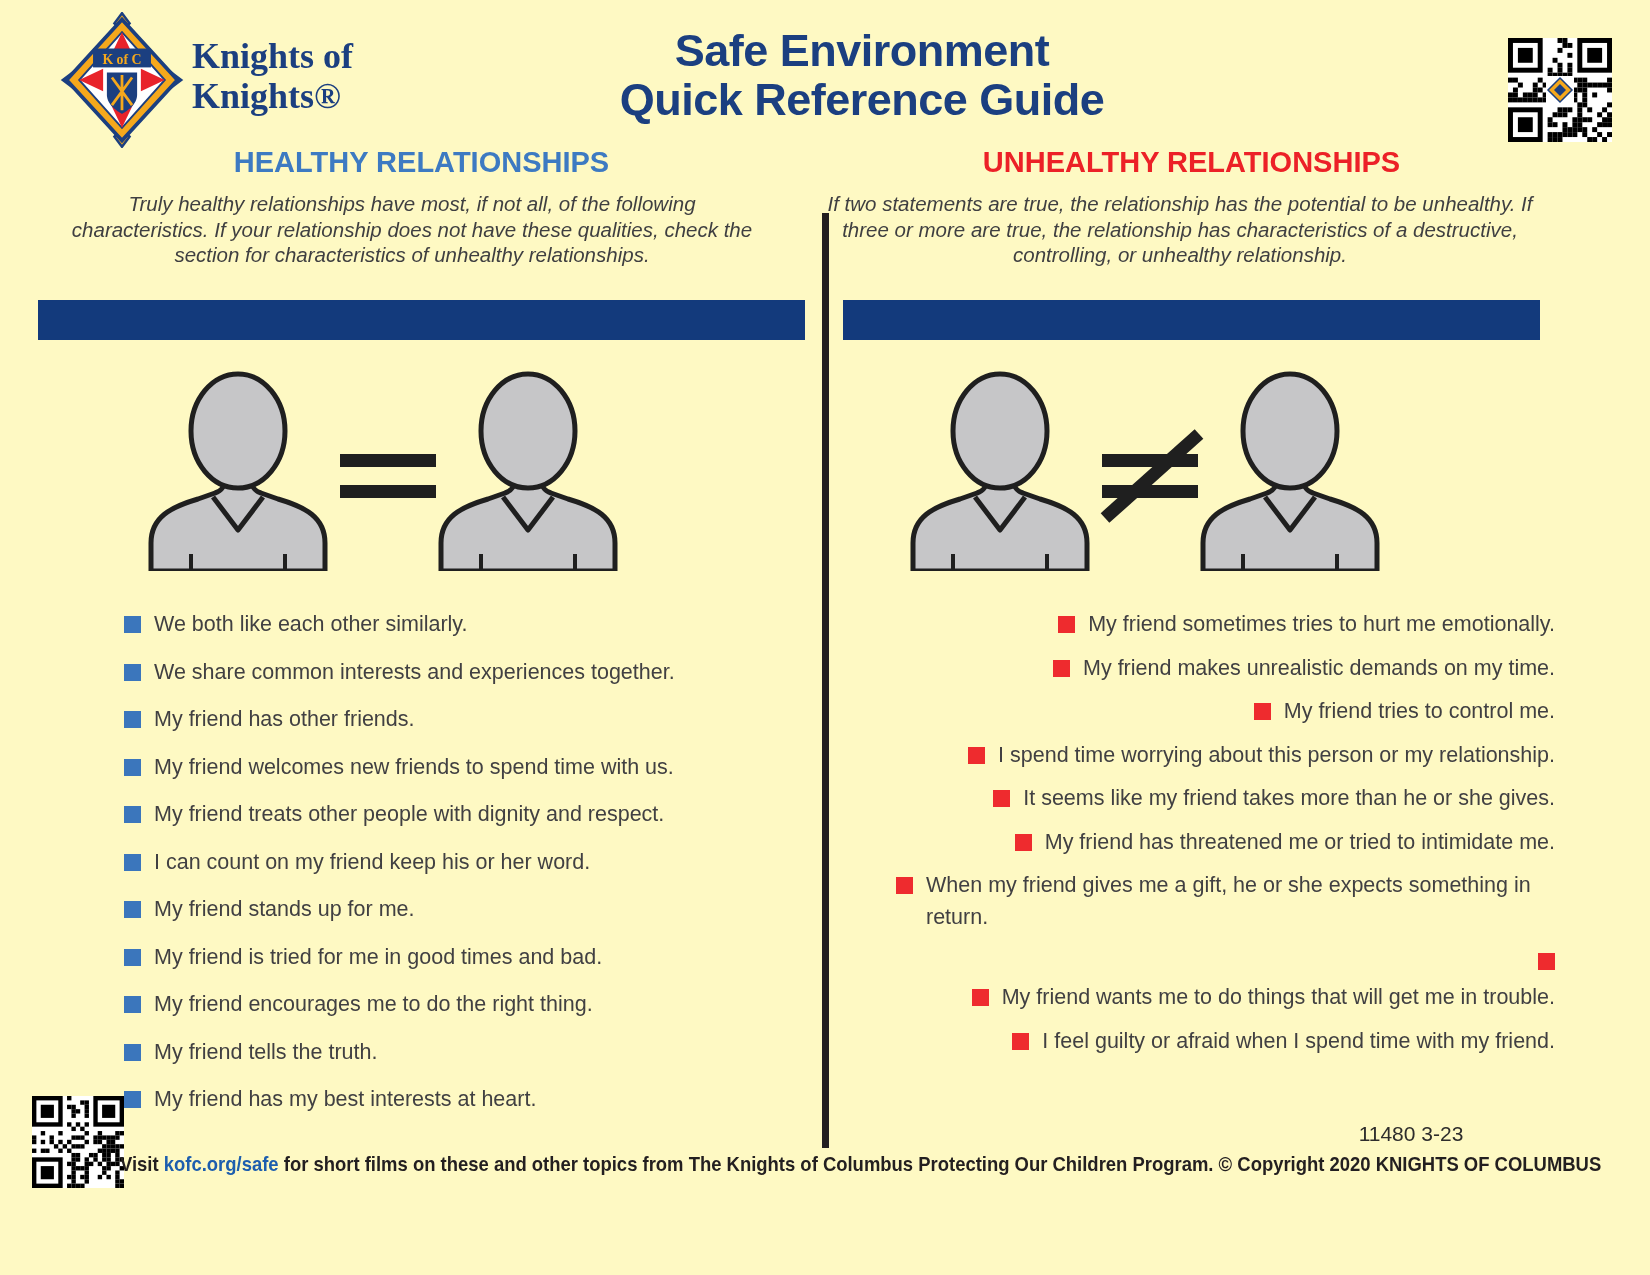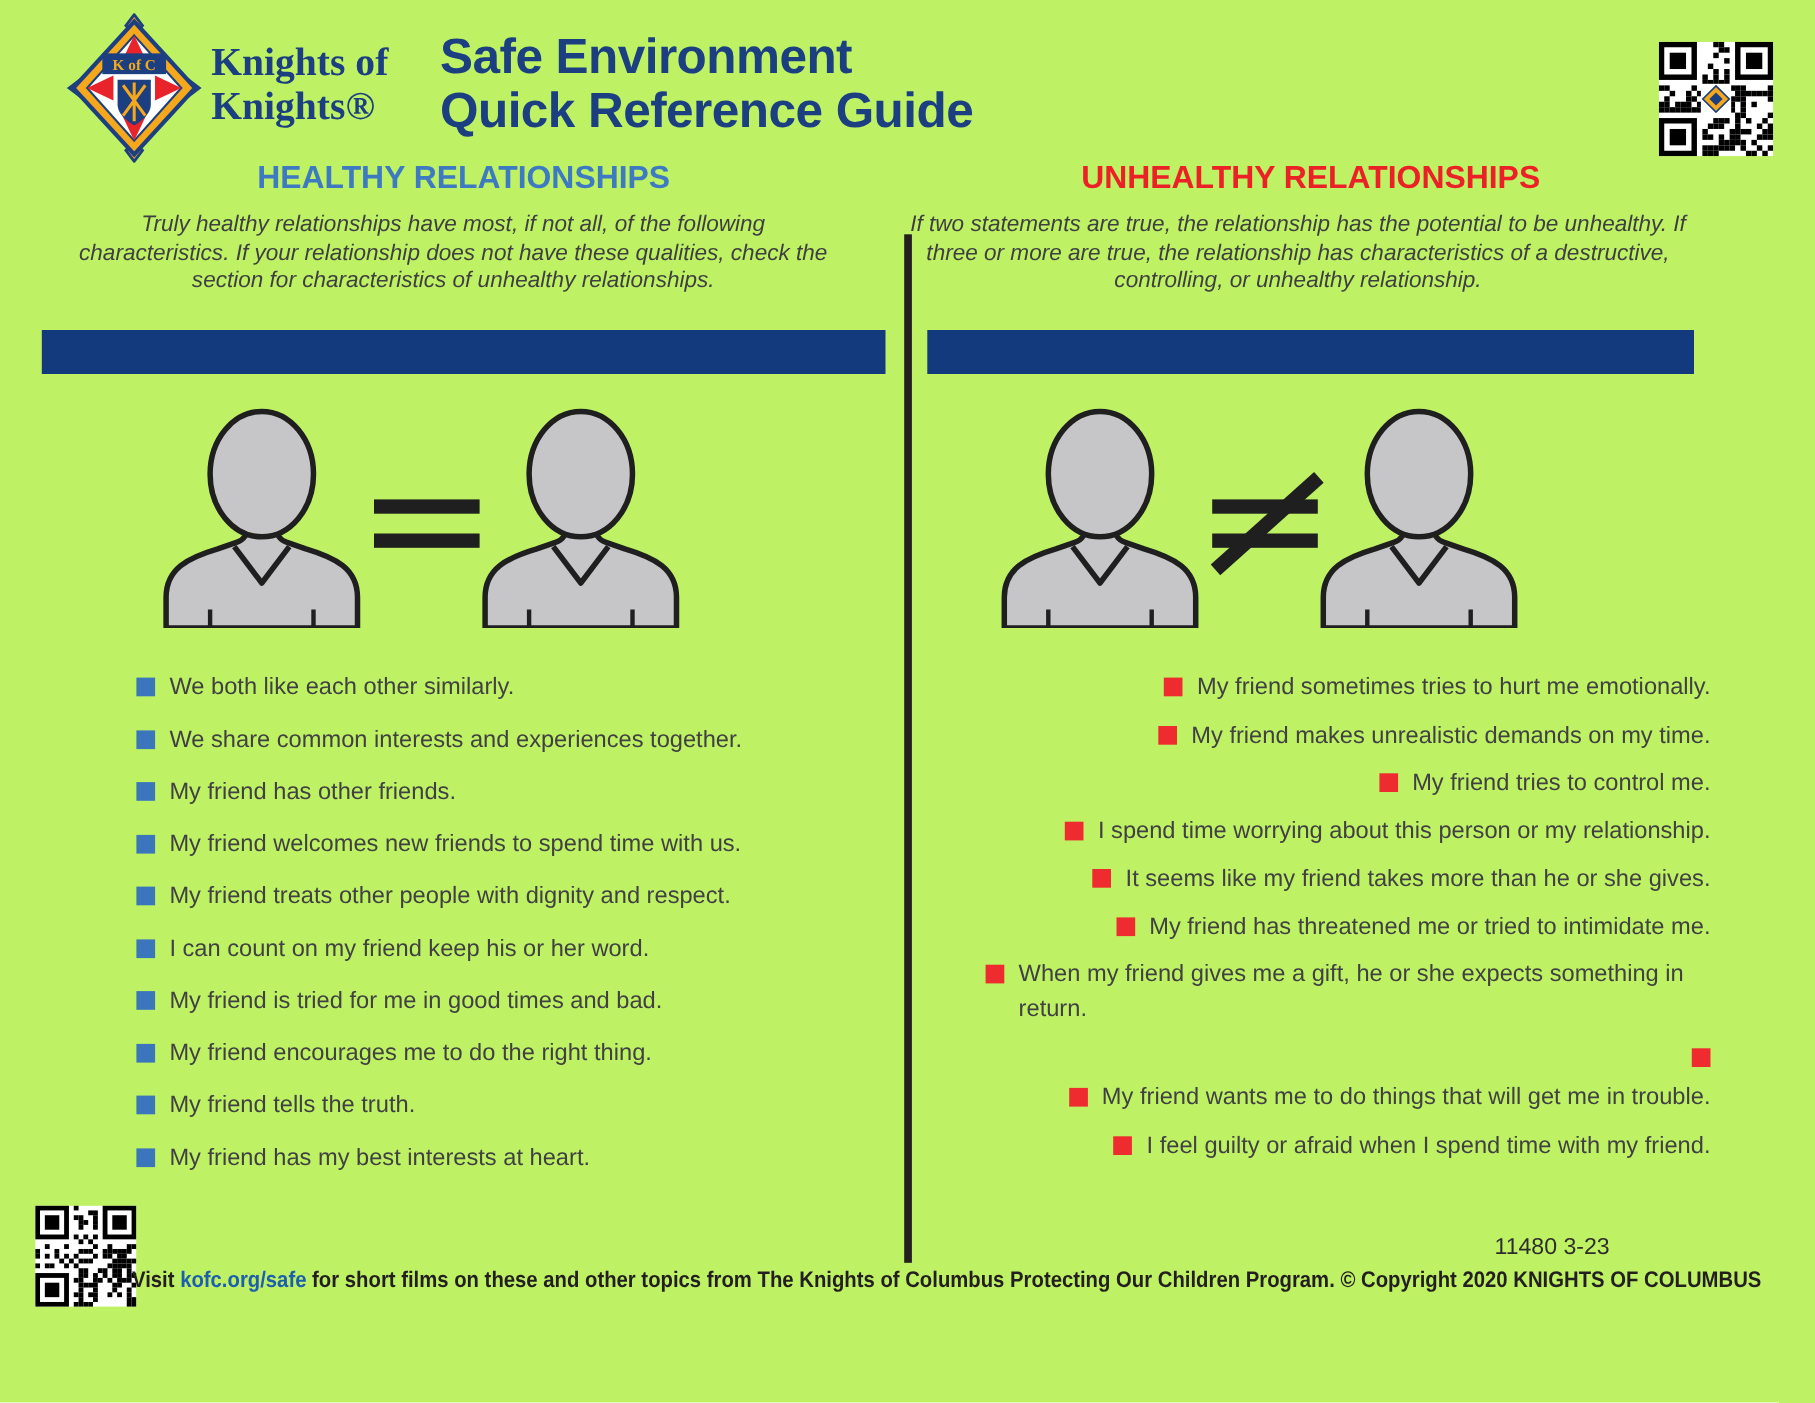--- a/index.html
+++ b/index.html
@@ -1,23 +1,23 @@
 <!DOCTYPE html>
 <html style="--navy: #133a7c; --titlenavy: #1b3f80; --healthy: #3d7ac2; --unhealthy: #ec2127; --healthybullet: #3b76bc; --unhealthybullet: #ee2b2e; --link: #1d5eae; --divider: #231f20; --text: #414042; --introtext: #3f3f41;"><head>
 <meta charset="utf-8">
 <style>
   html,body{margin:0;padding:0;background:#fff;}
-  .page{position:relative;width:1650px;height:1275px;background:#bef264;overflow:hidden;
+  .page{position:relative;width:1650px;height:1275px;background:#fef9c3;overflow:hidden;
         font-family:"Liberation Sans", sans-serif;}
 
   
   .logo{position:absolute;left:58px;top:12px;width:128px;height:136px;}
   .brand{position:absolute;left:192px;top:36px;font-family:"Liberation Serif", serif;
          font-weight:bold;font-size:36px;line-height:40px;color:var(--titlenavy);}
-  .title{position:absolute;left:400px;top:26px;width:924px;
+  .title{position:absolute;left:400px;top:26px;width:924px;text-align:center;
          font-weight:bold;font-size:45px;line-height:49px;color:var(--titlenavy);letter-spacing:-0.5px;}
   .qr-top{position:absolute;left:1508px;top:38px;width:104px;height:104px;}
   .qr-emblem{position:absolute;left:1546px;top:76px;width:28px;height:28px;}
 
   
   .col-heading{position:absolute;top:146px;font-weight:bold;font-size:29px;text-align:center;}
   .col-heading.healthy{left:38px;width:767px;color:var(--healthy);}
   .col-heading.unhealthy{left:843px;width:697px;color:var(--unhealthy);}
   .intro{position:absolute;top:191px;font-style:italic;font-size:20.5px;line-height:25.5px;
          text-align:center;color:var(--introtext);}
@@ -300,20 +300,24 @@
       <li>
         <span class="bullet"></span>
         <span class="li-text">My friend treats other people with dignity and respect.</span>
       </li>
 
       <li>
         <span class="bullet"></span>
         <span class="li-text">I can count on my friend keep his or her word.</span>
       </li>
 
+      <li>
+        <span class="bullet"></span>
+        <span class="li-text">My friend stands up for me.</span>
+      </li>
 
       <li>
         <span class="bullet"></span>
         <span class="li-text">My friend is tried for me in good times and bad.</span>
       </li>
 
       <li>
         <span class="bullet"></span>
         <span class="li-text">My friend encourages me to do the right thing.</span>
       </li>

